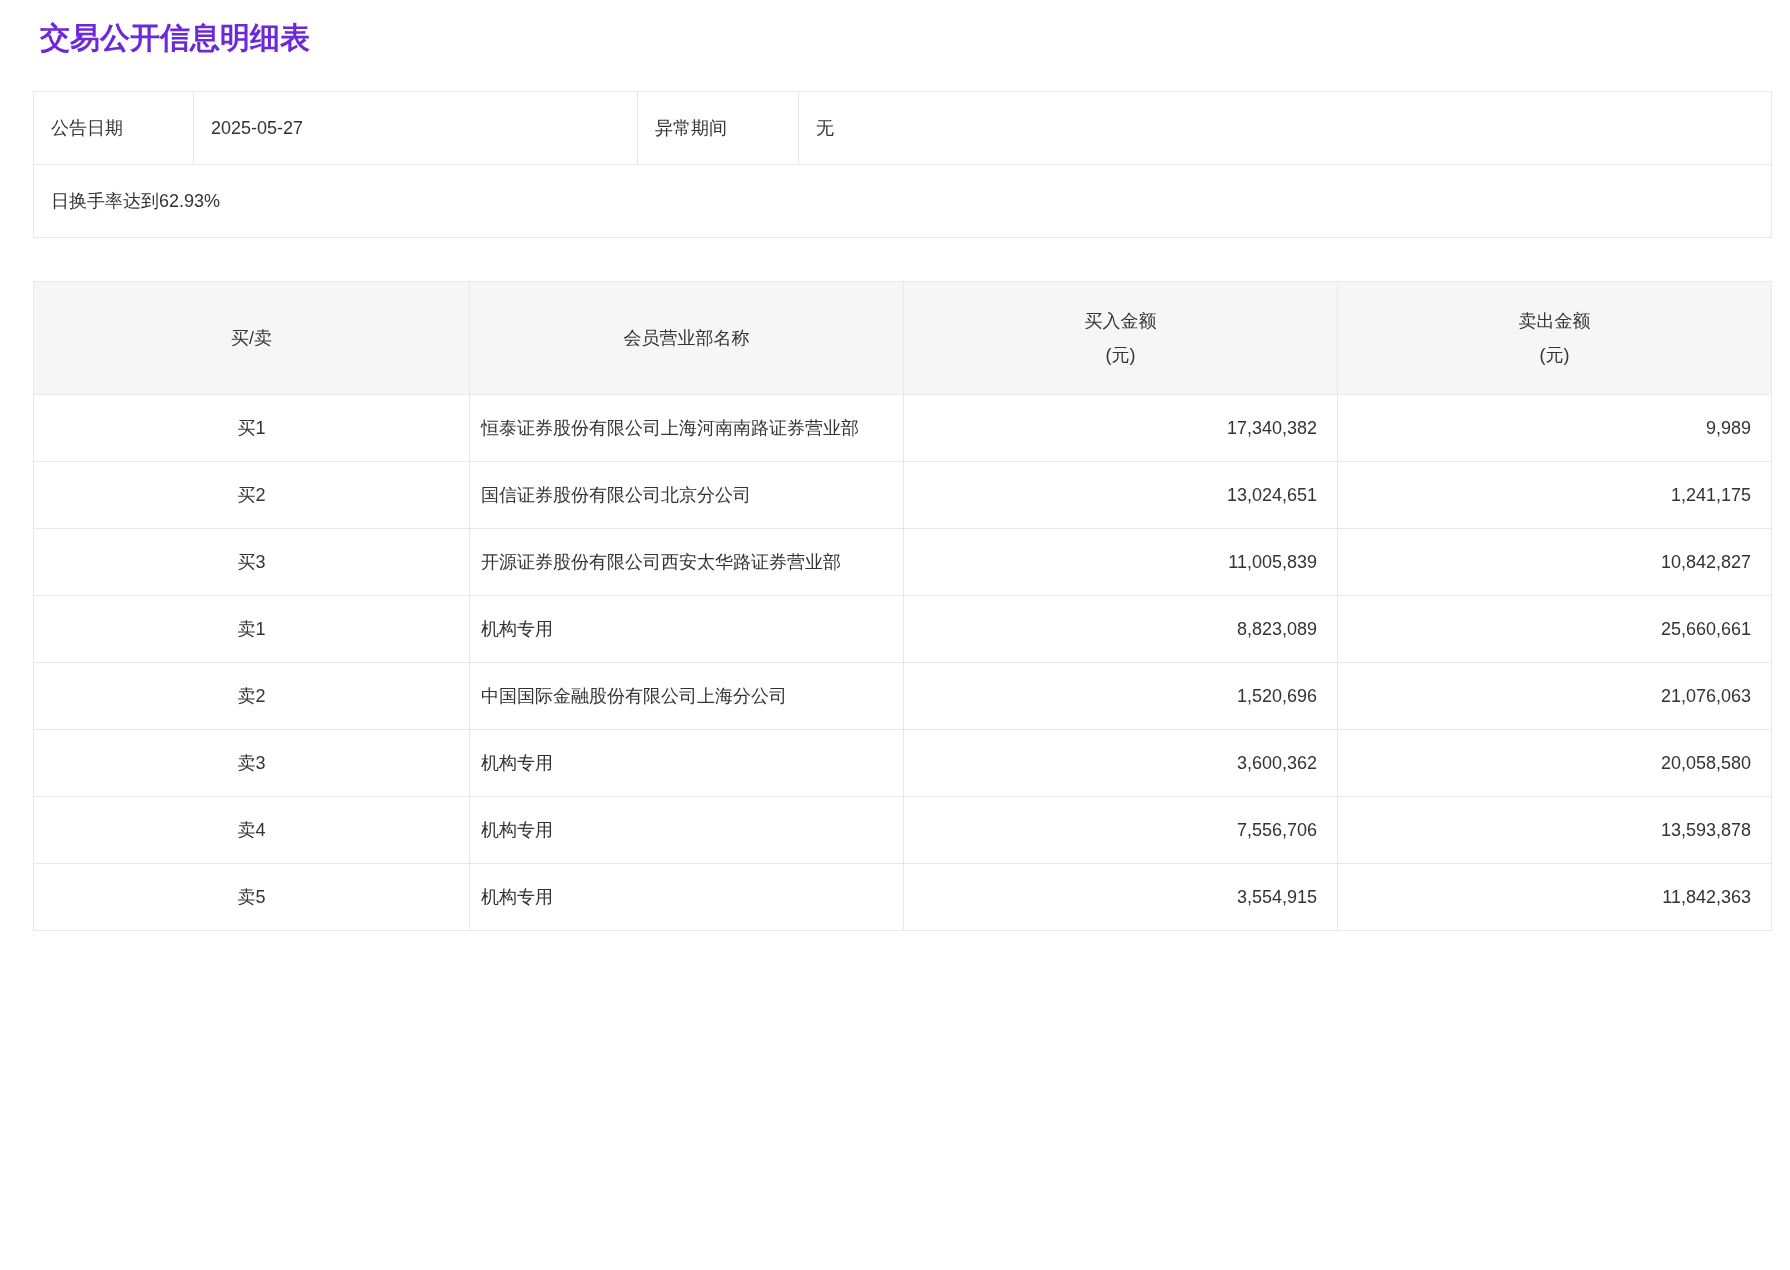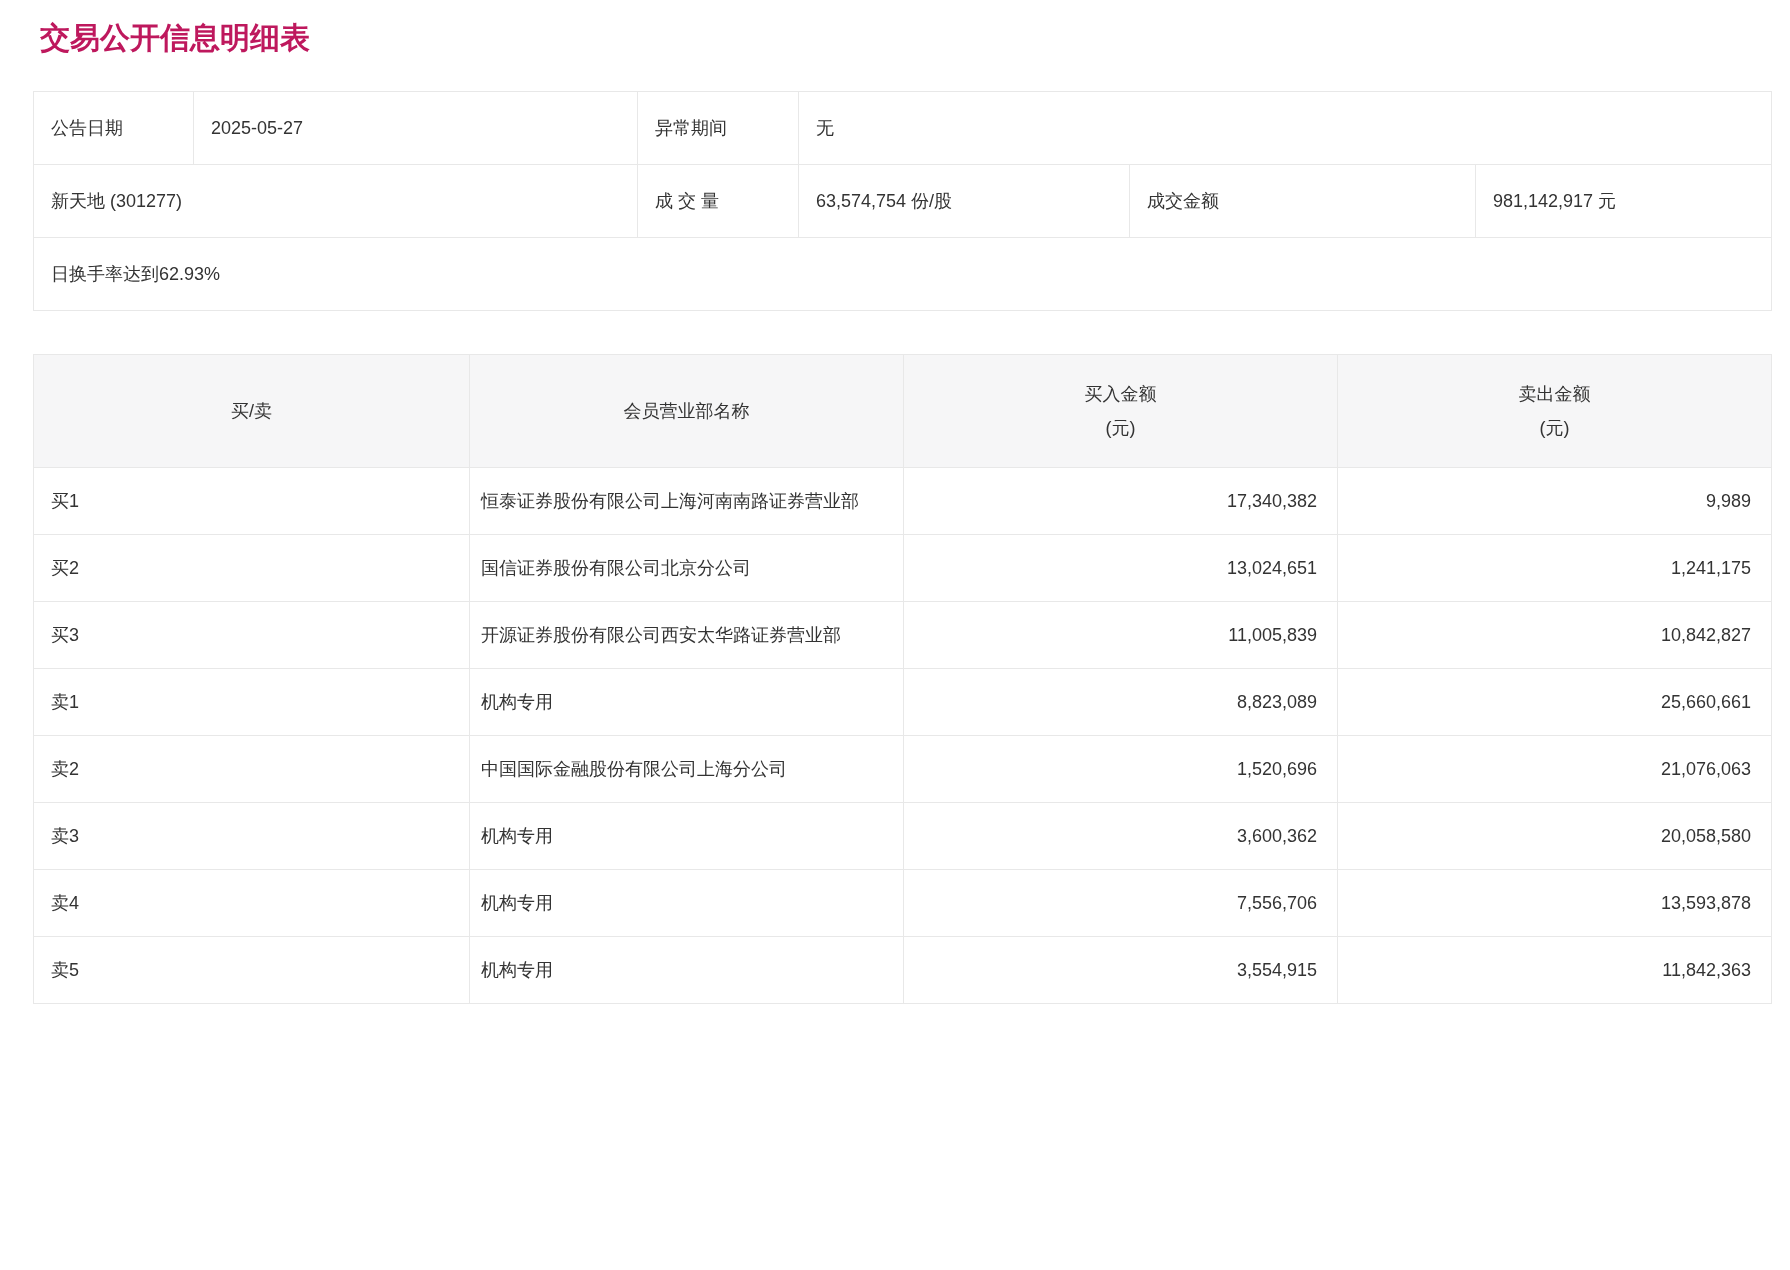--- a/index.html
+++ b/index.html
@@ -5,21 +5,21 @@
   html,body{margin:0;padding:0;background:#ffffff;}
   body{
     width:1790px;height:1270px;overflow:hidden;position:relative;
     font-family:"Liberation Sans","DejaVu Sans",sans-serif;
     color:#333333;
     -webkit-font-smoothing:antialiased;
   }
   .page-title{
     margin:18px 0 0 40px;
     font-size:30px;line-height:40px;font-weight:bold;
-    color:#be185d;
+    color:#6d28d9;
   }
   table{border-collapse:collapse;table-layout:fixed;}
   td{
     border:1px solid #e8e8e8;
     font-size:18px;line-height:34px;
     vertical-align:middle;
     padding:19px 17px;
     background:#ffffff;
     overflow:hidden;
   }
@@ -27,21 +27,21 @@
   .info-table{margin:33px 0 0 33px;width:1738px;}
   .info-table td{text-align:left;white-space:nowrap;}
   
   .detail-table{margin:43px 0 0 33px;width:1738px;}
   .detail-table td{padding:16px 17px;}
   .detail-table .hdr td{
     background:#f6f6f7;
     text-align:center;
     padding:22px 17px;
   }
-  .detail-table .side-cell{text-align:left;}
+  .detail-table .side-cell{text-align:center;}
   .detail-table .branch-cell{text-align:left;padding-left:11px;padding-right:24px;}
   .detail-table .amount-cell{text-align:right;padding-right:20px;}
 </style>
 </head>
 <body>
 
 <h1 class="page-title">交易公开信息明细表</h1>
 
 <table class="info-table">
   <colgroup>
@@ -51,27 +51,20 @@
     <col style="width:331px">
       <col style="width:346px">
       <col style="width:296px">
   </colgroup>
   <tbody>
       <tr>
     <td>公告日期</td>
     <td>2025-05-27</td>
     <td>异常期间</td>
     <td colspan="3">无</td>
-  </tr>
-  <tr>
-    <td colspan="2">新天地 (301277)</td>
-    <td>成 交 量</td>
-    <td>63,574,754 份/股</td>
-    <td>成交金额</td>
-    <td>981,142,917 元</td>
   </tr>
   <tr>
     <td colspan="6">日换手率达到62.93%</td>
   </tr>
 </tbody>
   </table>
 
 <table class="detail-table">
   <colgroup>
     <col style="width:436px">

